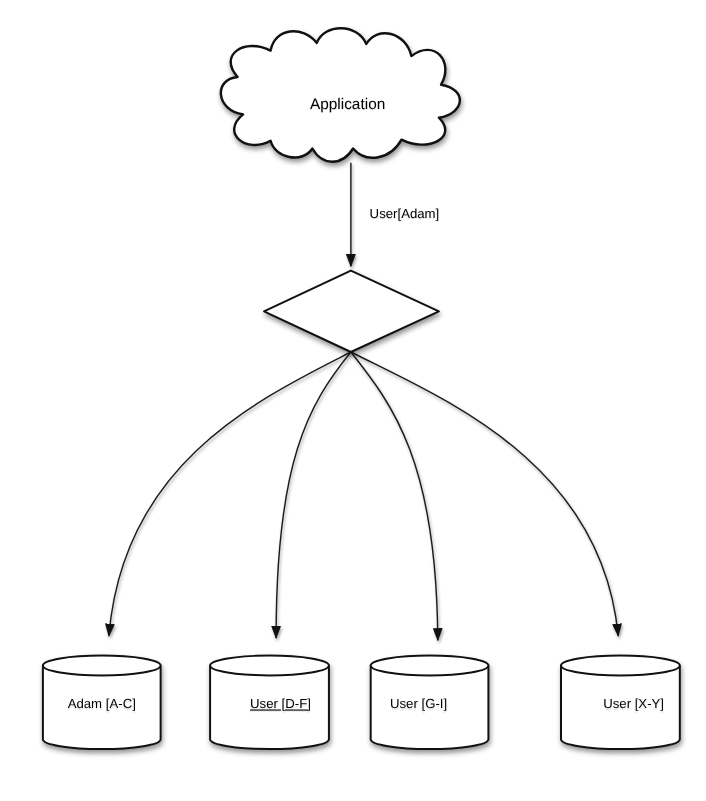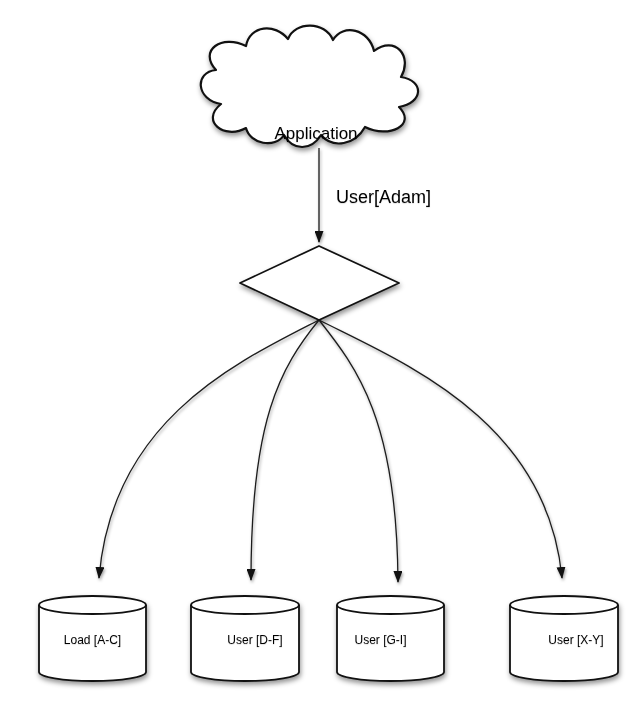--- a/index.html
+++ b/index.html
@@ -36,26 +36,26 @@
   .cloud  { stroke-width: 2.2; }
   .diamond { stroke-width: 1.8; }
   .cyl { stroke-width: 1.8; }
   .label {
     position: absolute;
     color: #000000;
     text-shadow: 0 1px 1px rgba(0,0,0,0.12);
     white-space: nowrap;
   }
   .label.centered { text-align: center; }
-  .label-application   { left: 216px; top: 86px;  width: 200px; font-size: 17px; margin-top: 38px; }
-  .label-edge          { left: 336px; top: 187px; font-size: 18px; }
+  .label-application   { left: 216px; top: 86px;  width: 200px; font-size: 14px; }
+  .label-edge          { left: 336px; top: 187px; font-size: 12px; }
   .label-loadbalancer  { left: 239px; top: 277px; width: 160px; font-size: 12px; }
   .label-shard         { top: 633px; font-size: 12px; }
   .label-shard-1 { left: 39px;  width: 107px; }
-  .label-shard-2 { left: 191px; width: 128px; }
+  .label-shard-2 { left: 191px; width: 128px; text-decoration: underline; }
   .label-shard-3 { left: 337px; width: 87px; }
   .label-shard-4 { left: 526px; width: 100px; }
 </style>
 </head>
 <body>
 
 <div class="canvas">
 
   <svg width="642" height="728" viewBox="0 0 642 728">
     <defs>
@@ -111,21 +111,21 @@
       </g>
 
     </g>
   </svg>
 
   <div class="label centered label-application">Application</div>
 
   <div class="label label-edge">User[Adam]</div>
 
 
-  <div class="label centered label-shard label-shard-1">Load [A-C]</div>
+  <div class="label centered label-shard label-shard-1">Adam [A-C]</div>
 
   <div class="label centered label-shard label-shard-2">User [D-F]</div>
 
   <div class="label centered label-shard label-shard-3">User [G-I]</div>
 
   <div class="label centered label-shard label-shard-4">User [X-Y]</div>
 
 </div>
 
 </body></html>

